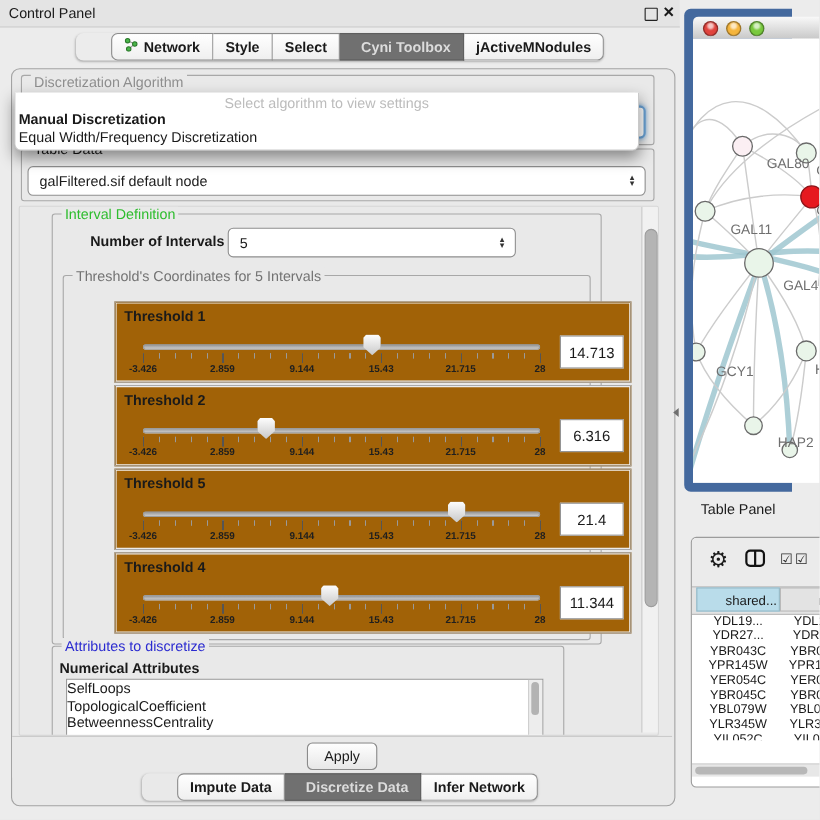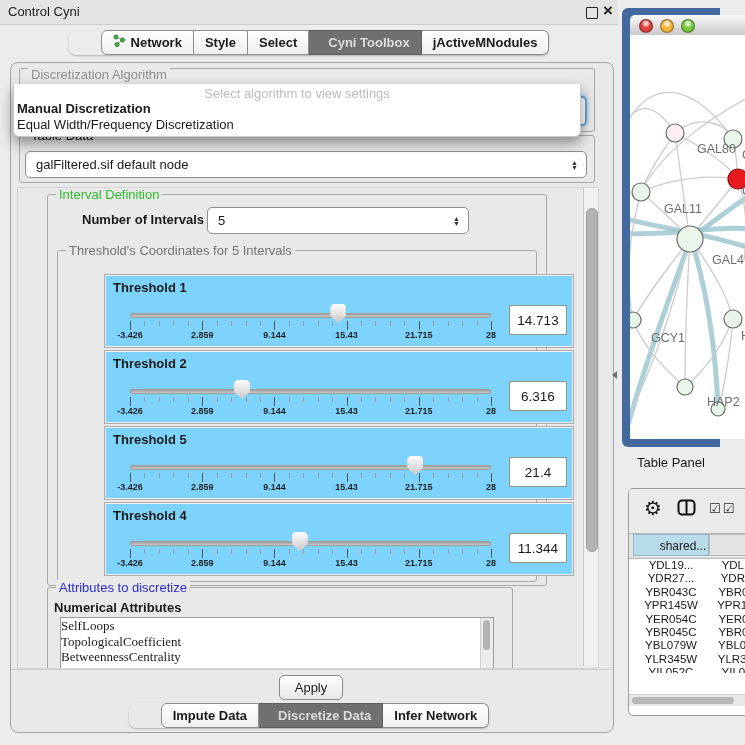--- a/index.html
+++ b/index.html
@@ -46,41 +46,41 @@
   
   #scrollpane{left:6px;top:124px;width:580px;height:480px;overflow:hidden;background:#e9e9e9;border:1px solid #d6d6d6;border-radius:2px;}
   #v-scrollbar{left:565px;top:0;width:15px;height:478px;background:#f1f1f1;border-left:1px solid #c8c8c8;}
   #v-scrollbar .thumb{position:absolute;left:2px;top:20px;width:10px;height:342px;background:#b4b4b4;border:1px solid #9c9c9c;border-radius:6px;}
   #interval-group{left:29px;top:6px;width:498px;height:390px;}
   #interval-group>.grouplabel{color:#2ebd2e;}
   #noi-label{left:64px;top:24px;font-size:13px;font-weight:bold;}
   #noi-combo{left:189px;top:19px;width:260px;height:25px;}
   #thresh-group{left:39px;top:62px;width:478px;height:330px;}
   #thresh-group>.grouplabel{color:#737373;}
-  .tpanel{position:absolute;left:46px;width:468px;height:72px;background:#7dd3fc;
+  .tpanel{position:absolute;left:46px;width:468px;height:72px;background:#a16207;
           border:1px solid #a9a9a9;box-shadow:0 0 0 1px #f2f2f2 inset;}
   .tpanel .tlabel{position:absolute;left:8px;top:5px;font-size:13px;font-weight:bold;}
   .track{position:absolute;left:25px;top:38px;width:361px;height:5px;border-radius:3px;
          background:linear-gradient(#8f8f8f,#d9d9d9);box-shadow:0 0 0 1px #9c9c9c inset;}
   .handle{position:absolute;top:29px;width:16px;height:19px;
           background:linear-gradient(#fdfdfd,#c9c9c9);
           clip-path:polygon(50% 100%,100% 62%,100% 16%,84% 0,16% 0,0 16%,0 62%);
           filter:drop-shadow(0 0 1px #777);}
   .ticks{position:absolute;left:25px;top:46px;width:362px;height:9px;
          background-image:repeating-linear-gradient(90deg,#555 0 1px,transparent 1px 72.2px),
                           repeating-linear-gradient(90deg,#9a9a9a 0 1px,transparent 1px 14.44px);
          background-size:100% 9px,100% 5px;background-repeat:no-repeat;}
   .ticklab{position:absolute;top:55px;transform:translateX(-50%);font-size:9px;font-weight:bold;color:#1f1f1f;white-space:nowrap;}
   .vbox{position:absolute;left:404px;top:30px;width:56px;height:28px;background:#fff;
         border:1px solid #949494;font-size:13.5px;display:flex;align-items:center;justify-content:center;}
   #attr-group{left:29px;top:399px;width:464px;height:92px;}
   #attr-group>.grouplabel{color:#2b2bd0;}
   #attr-title{left:6px;top:12px;font-size:13px;font-weight:bold;}
   #attr-list{left:12px;top:29px;width:432px;height:62px;background:#fff;border:1px solid #9b9b9b;overflow:hidden;}
-  .attr-item{line-height:15.5px;font-size:13px;white-space:nowrap;font-family:Liberation Serif, serif;}
+  .attr-item{line-height:15.5px;font-size:13px;white-space:nowrap;}
   #attr-scrollbar{position:absolute;right:0;top:0;width:12px;height:60px;background:#ededed;border-left:1px solid #cfcfcf;}
   #attr-scrollbar .thumb{position:absolute;left:2px;top:2px;width:7px;height:30px;background:#b3b3b3;border-radius:4px;}
   
   #apply-bar{left:0px;top:606px;width:600px;height:37px;border-top:1px solid #cbcbcb;background:#e9e9e9;display:flex;justify-content:center;}
   #apply-btn{margin-top:5px;width:62px;height:23px;background:linear-gradient(#fefefe,#e7e7e7);
              border:1px solid #8b8b8b;border-radius:5px;font-size:13px;display:flex;align-items:center;justify-content:center;}
   
   #net-window{left:622px;top:8px;width:98px;height:439px;background:#44699e;border-radius:6px 0 0 6px;}
   #net-titlebar{left:8px;top:7px;width:115px;height:20px;background:linear-gradient(#f9f9f9,#c9c9c9);
                 border-bottom:1px solid #8f8f8f;border-radius:5px 0 0 0;}
@@ -101,21 +101,21 @@
   .trow{position:absolute;left:0;width:160px;height:13.4px;}
   .trow span{position:absolute;top:0;font-size:11.5px;line-height:13.4px;text-align:center;white-space:nowrap;}
   .c1{left:4px;width:76px;} .c2{left:80px;width:70px;}
   #h-scrollbar{left:0;top:205px;width:117px;height:11px;background:#e7e7e7;border-top:1px solid #cfcfcf;}
   #h-scrollbar .thumb{position:absolute;left:3px;top:2px;width:102px;height:7px;background:#b7b7b7;border-radius:4px;}
 </style>
 </head>
 <body>
 
 <div class="abs" id="cp-titlebar">
-  <div class="abs" id="cp-title">Control Cyni</div>
+  <div class="abs" id="cp-title">Control Panel</div>
   <div class="abs" id="float-box"></div>
   <div class="abs" id="close-x">×</div>
 </div>
 
 <div class="abs tabbar" id="tabbar-top">
     <div class="segwrap" id="top-segs">
       <div class="seg">
         <span class="tabicon"><svg width="13" height="13" viewBox="0 0 13 13">
             <path d="M3,3 L9.5,6 L4,10.5" stroke="#9a9a9a" fill="none"></path>
             <circle cx="3" cy="3" r="2" fill="#49b649" stroke="#2d7a2d"></circle>

